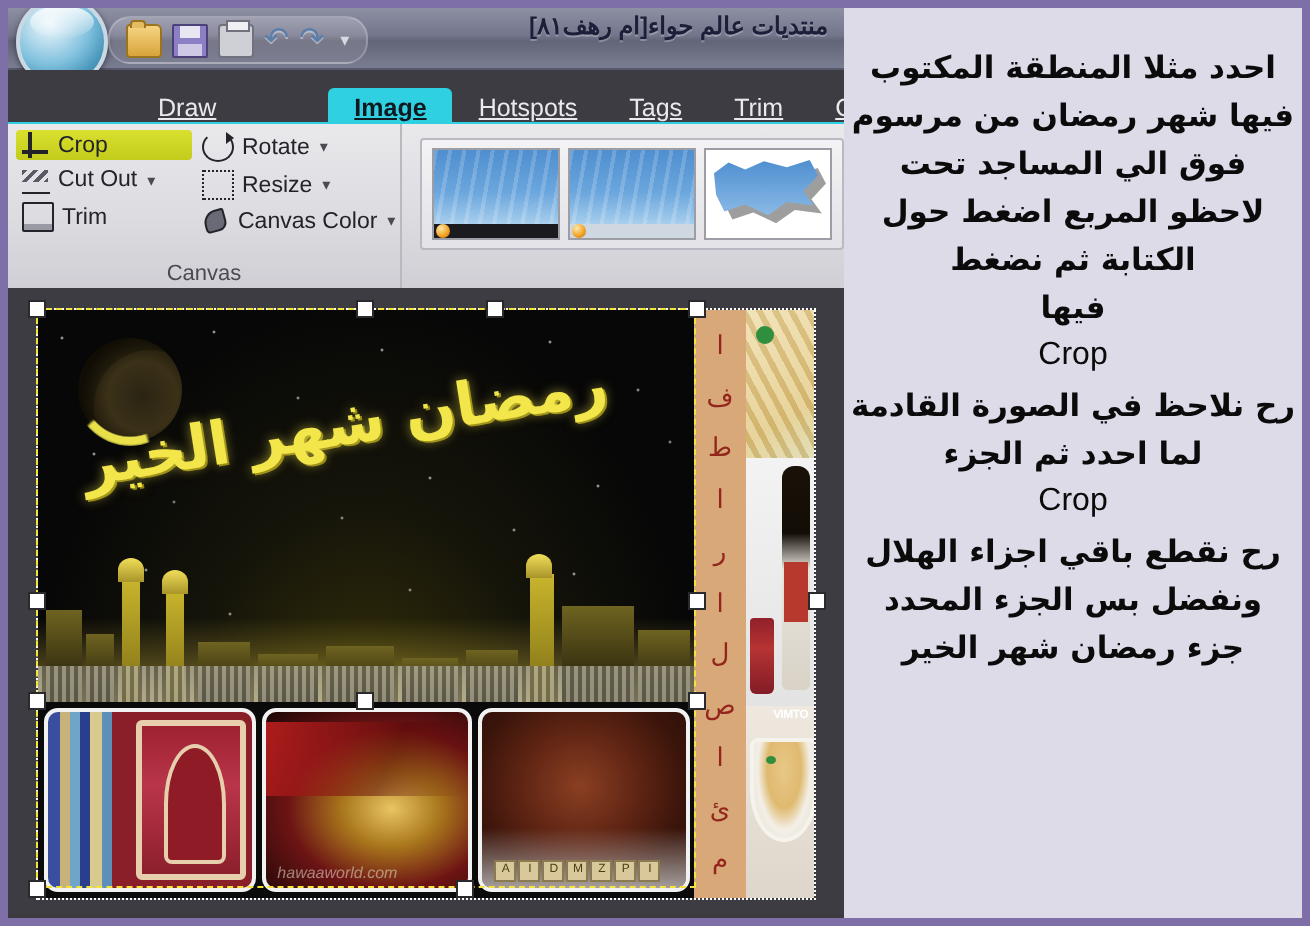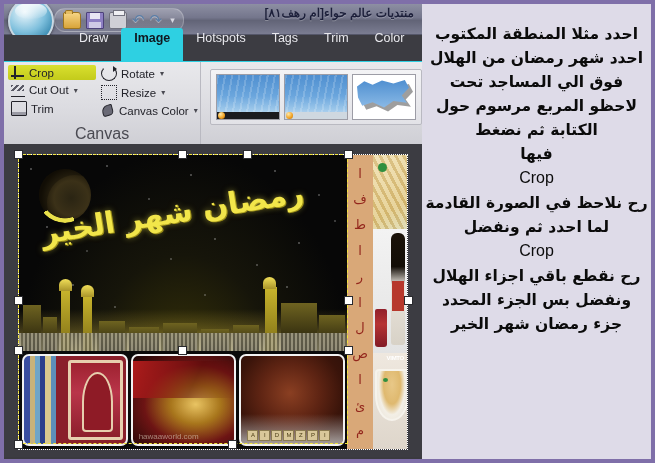--- a/index.html
+++ b/index.html
@@ -32,29 +32,29 @@
   .ic-save:before{content:"";position:absolute;left:2px;bottom:0;width:12px;height:6px;background:#cfc9e6;}
   .ic-print{background:#cfcfd6;border:1px solid #71717e;border-radius:2px;}
   .ic-print:after{content:"";position:absolute;left:3px;top:-3px;width:10px;height:4px;background:#f0f0f4;border:1px solid #71717e;}
   .arrowc{font-size:15px;color:#5b7fa8;line-height:14px;text-shadow:0 1px 0 rgba(255,255,255,.4);}
   .qat-drop{color:#d8d8e2;font-size:9px;margin-left:3px;}
   .title-text{position:absolute;right:8px;top:2px;font-size:12px;color:#1c1f3a;font-weight:bold;
               direction:rtl;white-space:nowrap;text-shadow:0 1px 0 rgba(255,255,255,.25);}
 
   
   .tabstrip{position:relative;height:26px;background:#3c3c42;display:flex;align-items:flex-end;padding-left:62px;}
-  .tab{padding:3px 13px 16px;font-size:12.5px;color:#e9e9ee;cursor:default;}
-  .tab.active{background:#2ed0e2;color:#101820;font-weight:bold;border-radius:3px 3px 0 0;}
+  .tab{padding:3px 13px 0;font-size:12.5px;color:#e9e9ee;cursor:default;text-decoration:underline;}
+  .tab.active{background:#2ed0e2;color:#101820;font-weight:bold;border-radius:3px 3px 0 0;margin-left:43px;}
 
   
   .ribbon{position:relative;height:82px;background:linear-gradient(180deg,#e9e9ec 0%,#dcdce1 55%,#cfcfd5 100%);
           border-top:1px solid #2ed0e2;display:flex;}
   .group{position:relative;height:100%;box-sizing:border-box;padding:3px 4px 0;}
   .group + .group{border-left:1px solid #b9b9c1;}
-  .grouplabel{position:absolute;left:0;right:0;bottom:1px;text-align:center;font-size:16px;color:#4a4a52;}
+  .grouplabel{position:absolute;left:0;right:0;bottom:1px;text-align:center;font-size:11px;color:#4a4a52;}
   .gcols{display:flex;gap:2px;}
   .gcol{display:flex;flex-direction:column;gap:2px;}
   .btn{display:flex;align-items:center;gap:4px;font-size:11.5px;color:#23232a;padding:1px 5px 1px 3px;
        border-radius:2px;white-space:nowrap;cursor:default;}
   .btn.hl{background:linear-gradient(180deg,#d9e02f,#c3cb1b);}
   .caret{font-size:8px;color:#4a4a52;margin-left:1px;}
   .mi{width:14px;height:13px;position:relative;flex:0 0 14px;}
   .mi-crop:before{content:"";position:absolute;left:3px;top:0;width:1.5px;height:13px;background:#23232a;}
   .mi-crop:after{content:"";position:absolute;left:0;top:9px;width:13px;height:1.5px;background:#23232a;}
   .mi-cutout{border-bottom:1.5px solid #23232a;}
@@ -165,21 +165,21 @@
       background:#8e1b26;border:2px solid #e7cfae;}
   .ph2{background:radial-gradient(ellipse at 62% 55%, #e9c463 0%, #a8761c 28%, #6d1414 58%, #1a0605 100%);}
   .ph2:after{content:"";position:absolute;left:0;right:0;top:6%;height:42%;
       background:linear-gradient(115deg,rgba(200,32,32,.85),rgba(90,8,8,.5) 60%,transparent);}
   .ph3{background:radial-gradient(ellipse at 48% 42%, #8a3f22 0%, #5e2413 40%, #3a140a 70%, #2a100a 100%);}
   .ph3:after{content:"";position:absolute;left:0;right:0;bottom:0;height:34%;
       background:linear-gradient(180deg,rgba(200,200,200,0),rgba(205,205,205,.75));}
   .tiles{position:absolute;left:6%;bottom:3px;display:flex;gap:1px;z-index:3;}
   .tile{width:9px;height:9px;background:#d9c89a;border:1px solid #8a7murky;border:1px solid #8a7a50;
         font-size:6px;color:#4a3c14;text-align:center;line-height:9px;}
-  .wm{position:absolute;left:6px;bottom:3px;font-size:8px;color:rgba(230,220,200,.55);z-index:4;}
+  .wm{position:absolute;left:6px;bottom:3px;font-size:8px;color:rgba(230,220,200,.55);font-style:italic;z-index:4;}
 
   
   .rightpanel{position:absolute;right:4px;top:4px;width:229px;height:455px;background:#dedbe8;
               display:flex;flex-direction:column;align-items:center;justify-content:flex-start;
               padding-top:18px;box-sizing:border-box;}
   .aline{font-family:"DejaVu Sans",sans-serif;font-size:15.5px;color:#0b0b0b;font-weight:bold;
          direction:rtl;text-align:center;line-height:1.55;white-space:nowrap;}
   .aline.en{font-family:"Liberation Sans",sans-serif;direction:ltr;font-size:16px;font-weight:normal;}
 </style>
 </head>
@@ -361,26 +361,26 @@
         <div class="handle" style="left:326px;top:192px"></div>
         <div class="handle" style="left:-4px;top:286px"></div>
         <div class="handle" style="left:210px;top:286px"></div>
         <div class="handle" style="left:386px;top:142px"></div>
       </div>
     </div>
   </div>
 
   <div class="rightpanel">
     <div class="aline">احدد مثلا المنطقة المكتوب</div>
-    <div class="aline">احدد شهر رمضان من الهلال</div>
+    <div class="aline">فيها شهر رمضان من مرسوم</div>
     <div class="aline">فوق الي المساجد تحت</div>
-    <div class="aline">لاحظو المربع مرسوم حول</div>
+    <div class="aline">لاحظو المربع اضغط حول</div>
     <div class="aline">الكتابة ثم نضغط</div>
     <div class="aline">فيها</div>
     <div class="aline en">Crop</div>
     <div class="aline">رح نلاحظ في الصورة القادمة</div>
-    <div class="aline">لما احدد ثم ونفضل</div>
+    <div class="aline">لما احدد ثم الجزء</div>
     <div class="aline en">Crop</div>
     <div class="aline">رح نقطع باقي اجزاء الهلال</div>
     <div class="aline">ونفضل بس الجزء المحدد</div>
     <div class="aline">جزء رمضان شهر الخير</div>
   </div>
 </div>
 
 </body></html>

